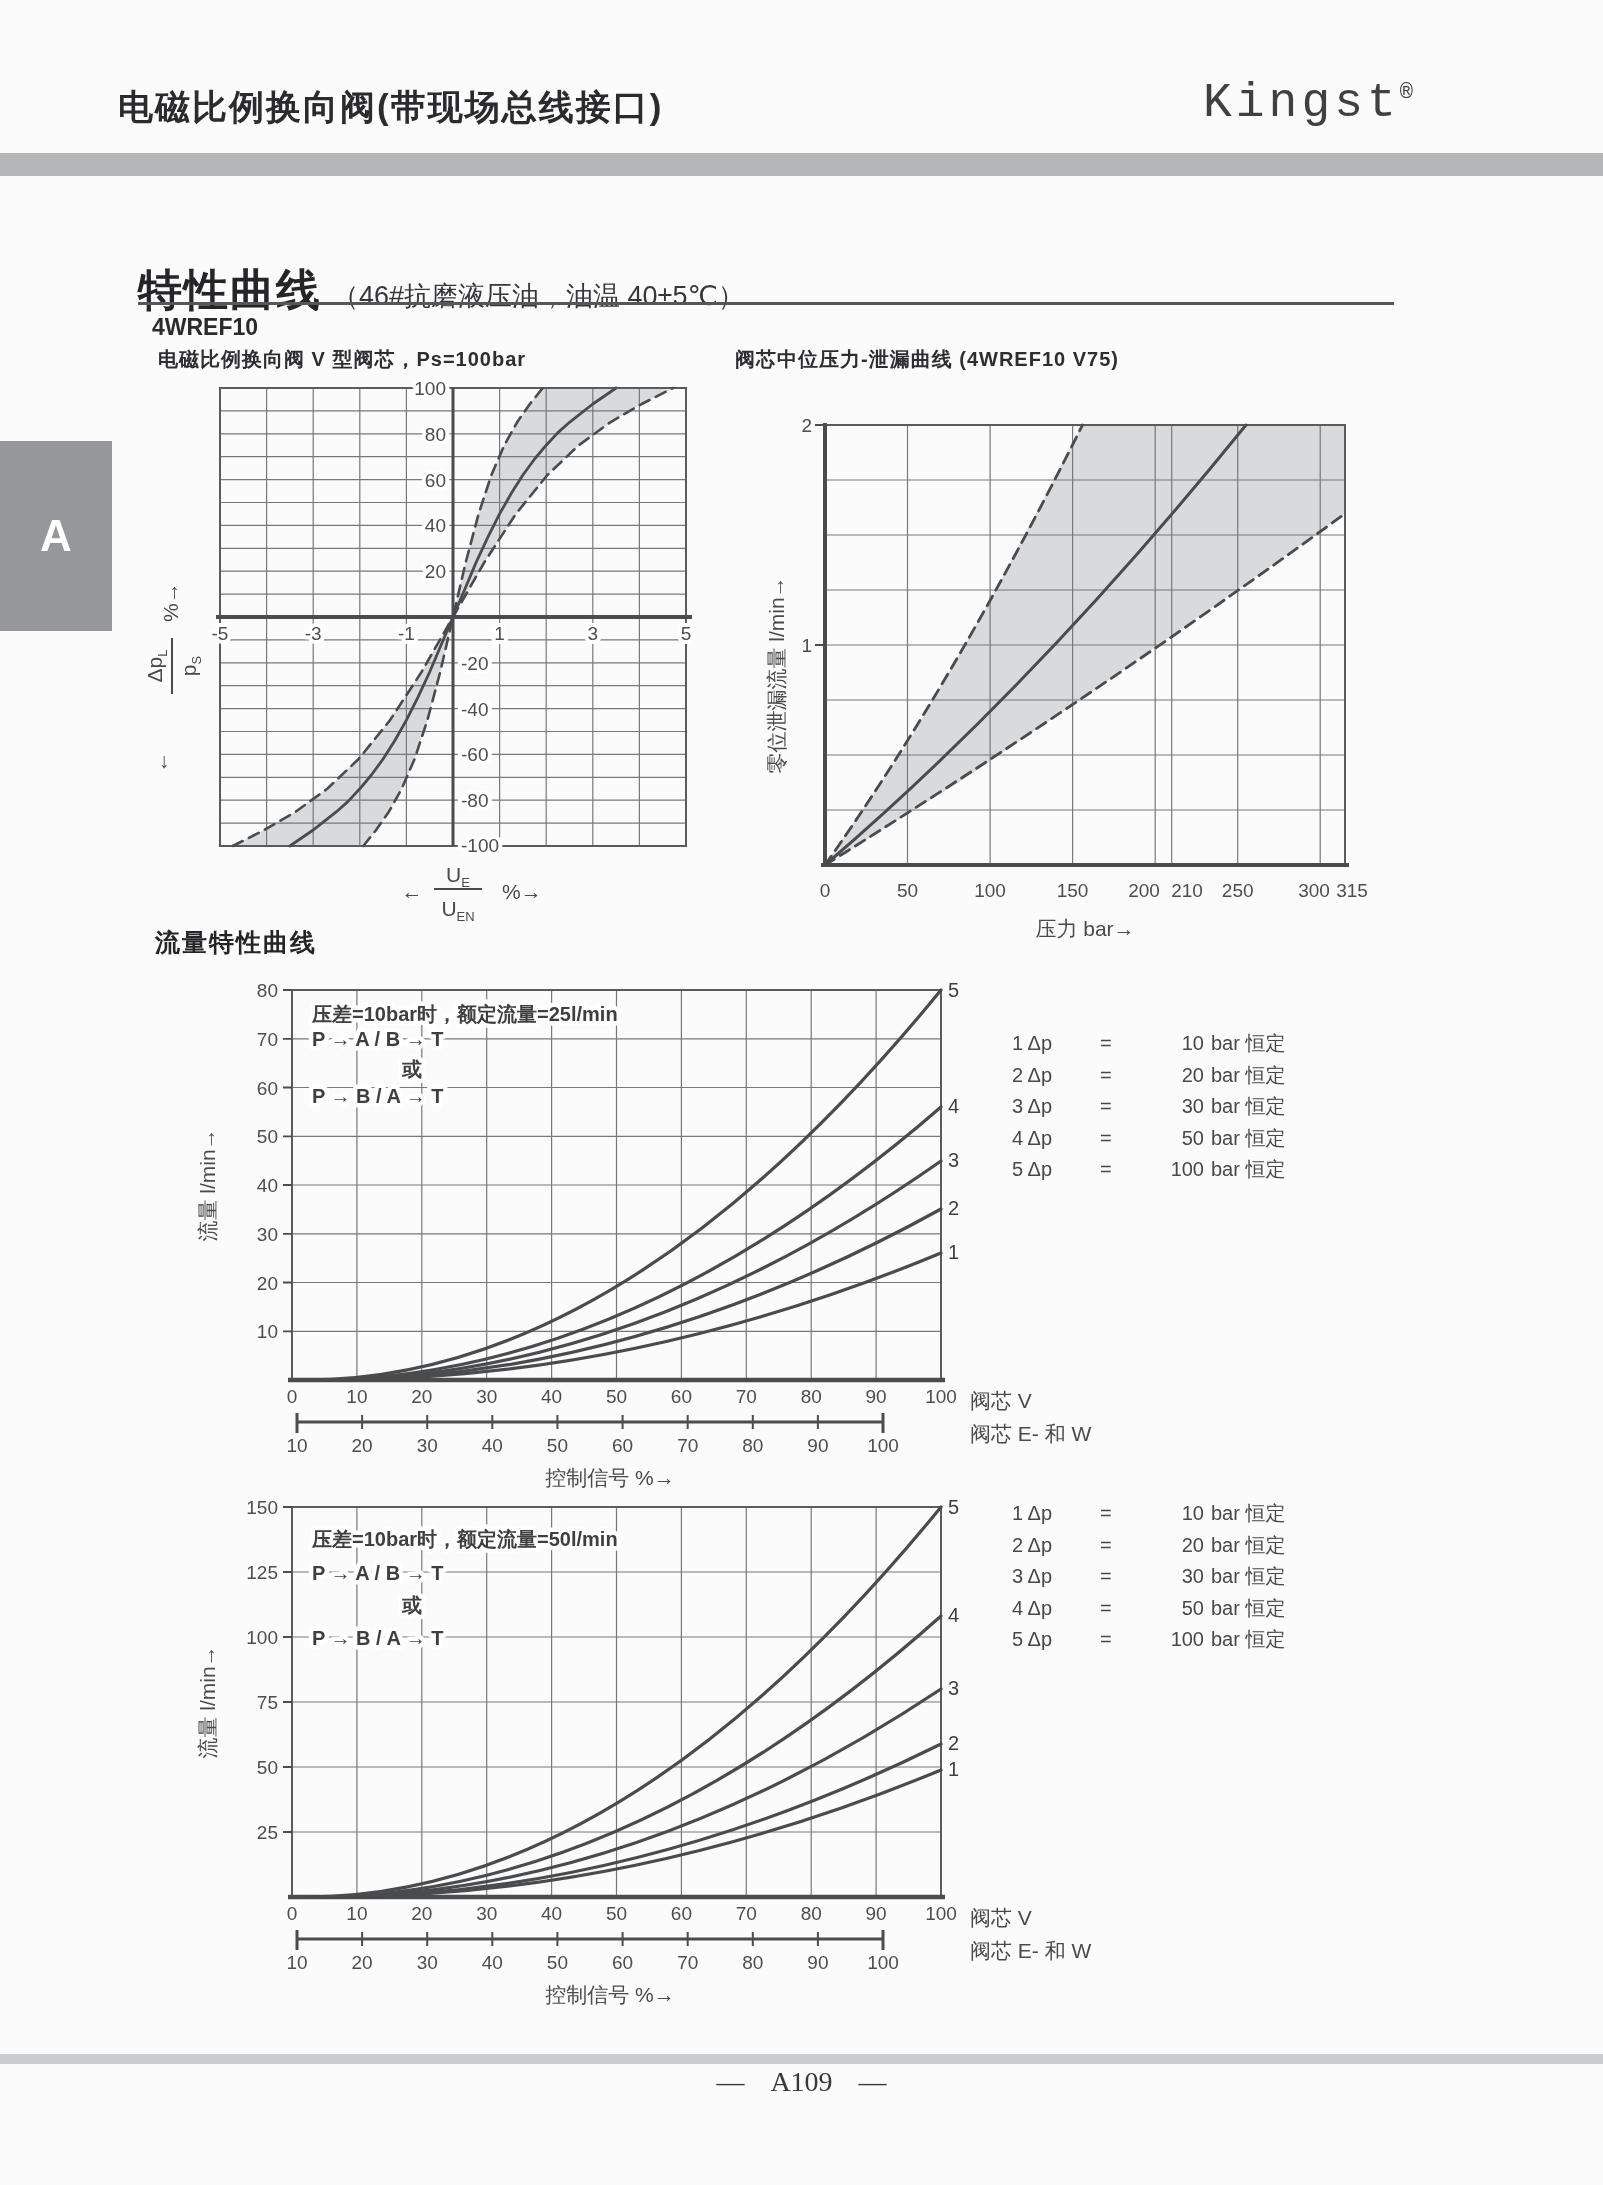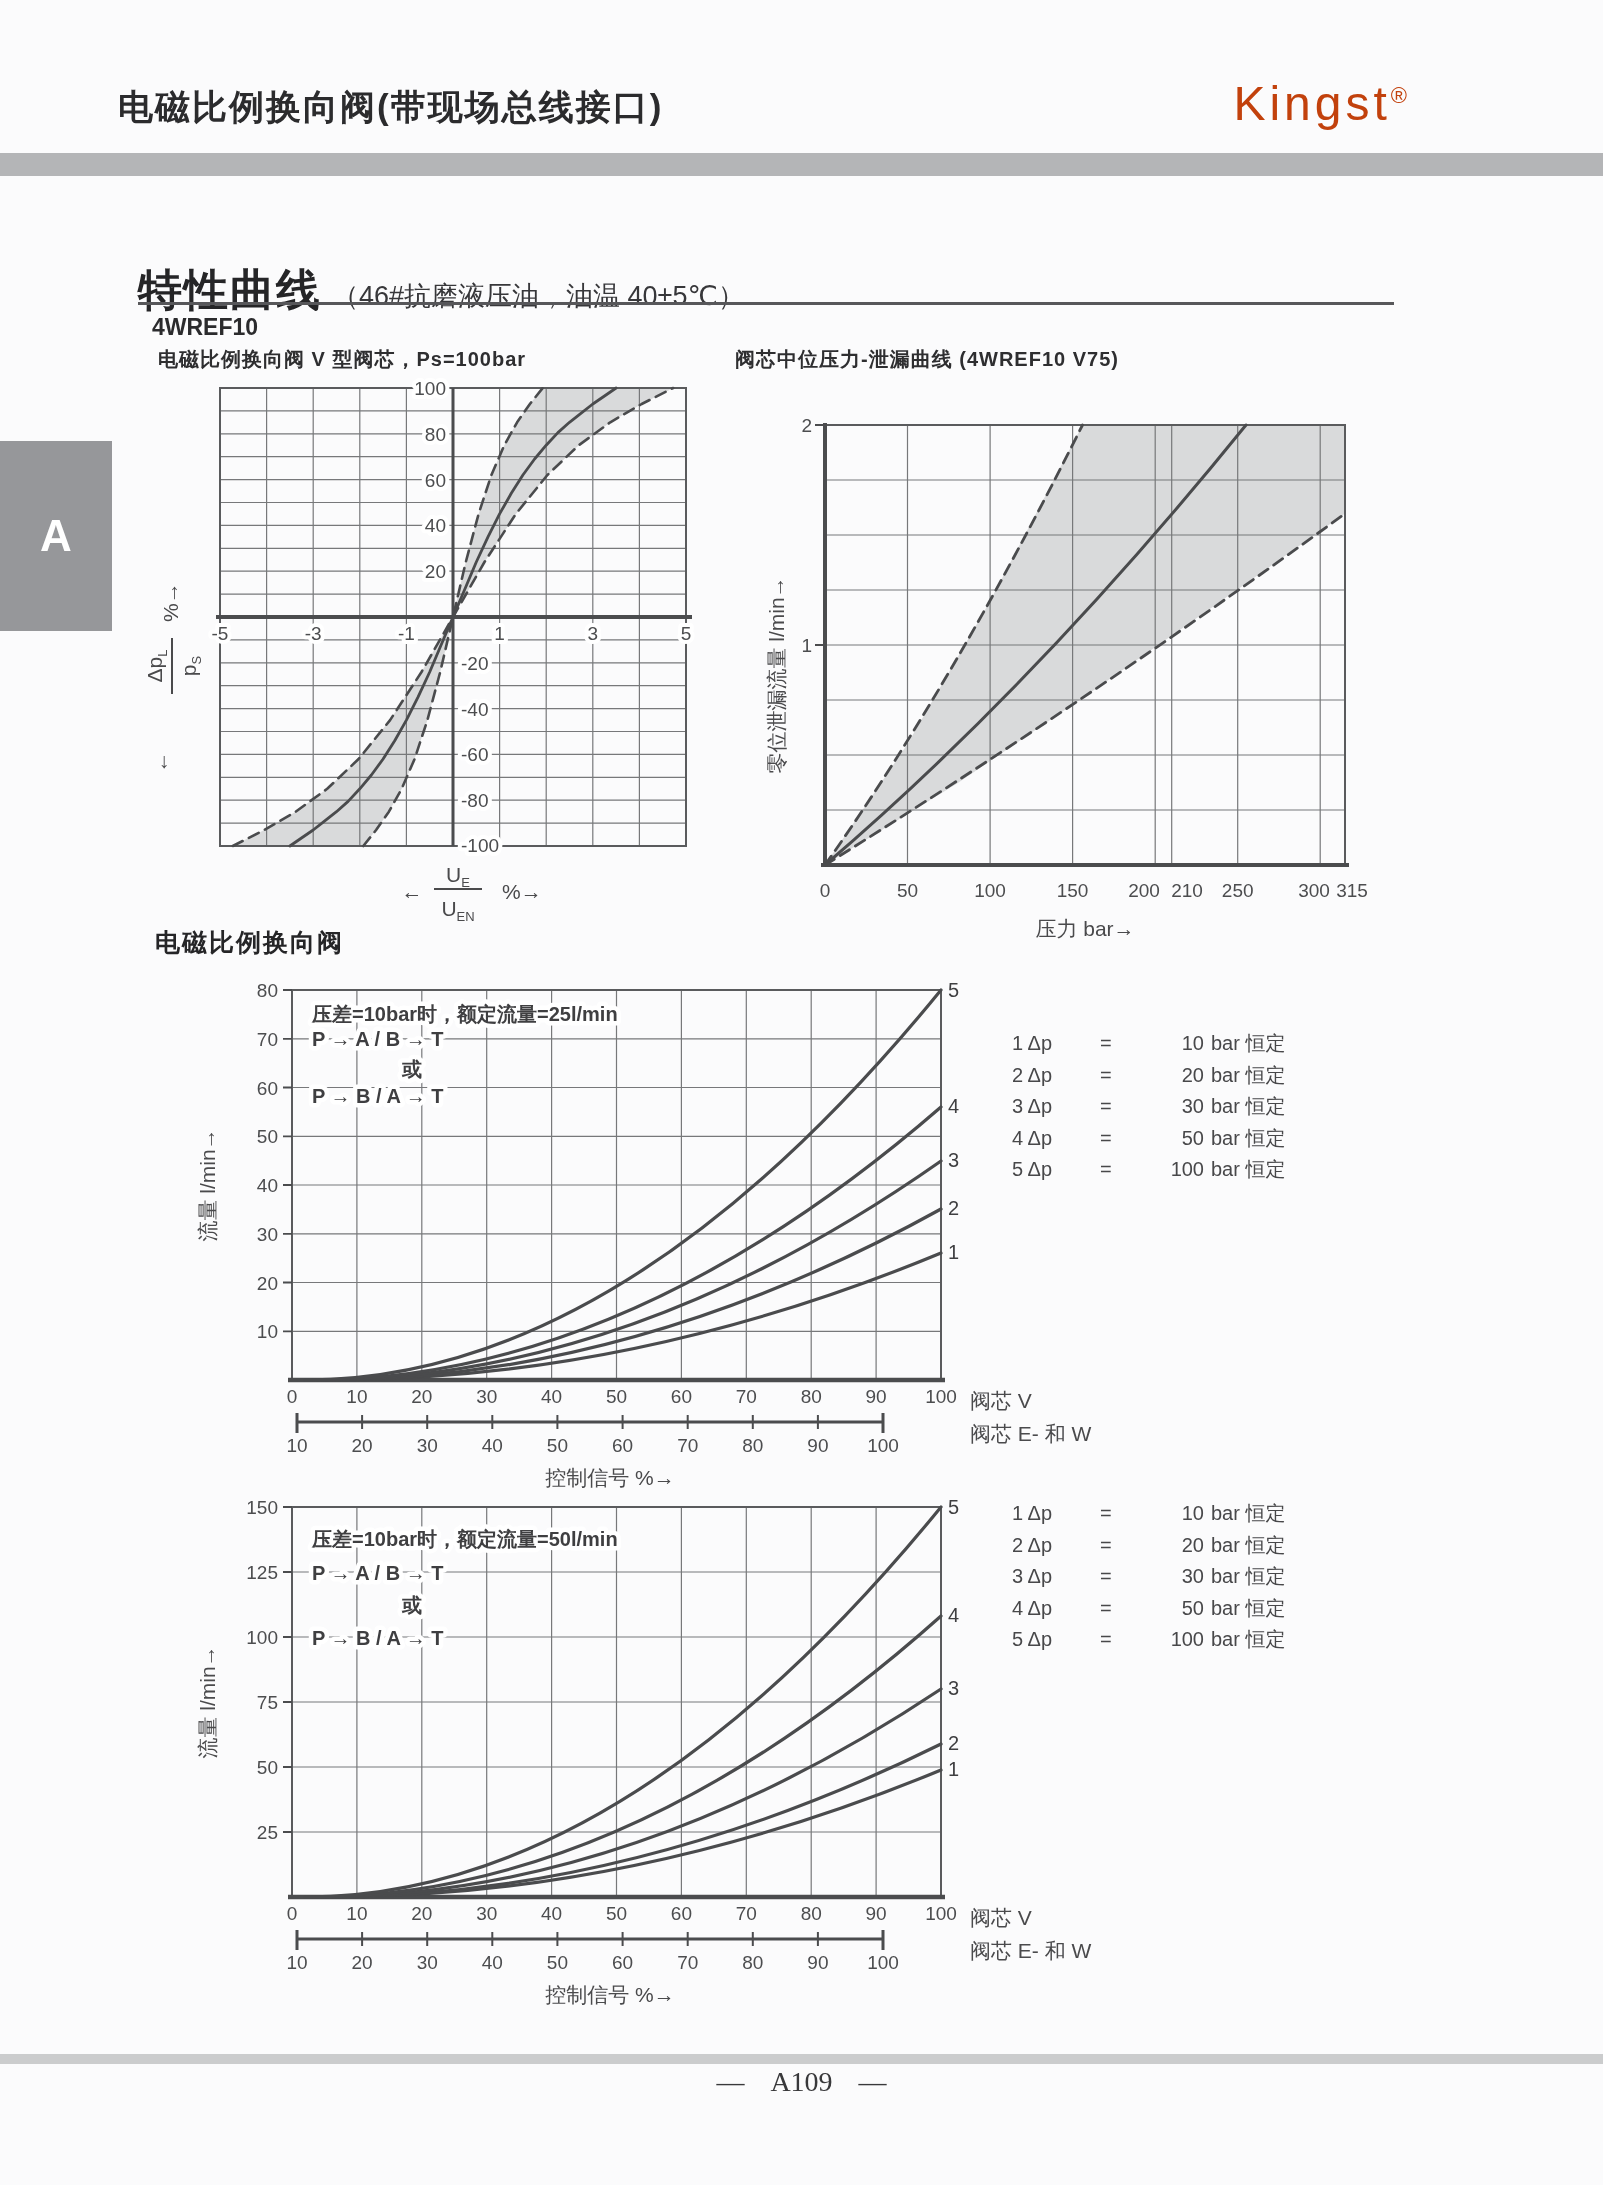--- a/index.html
+++ b/index.html
@@ -5,21 +5,21 @@
   html,body{margin:0;padding:0;}
   body{
     width:1603px;height:2185px;position:relative;
     background:#fbfbfc;color:#353537;
     font-family:"Liberation Sans","DejaVu Sans",sans-serif;
     overflow:hidden;
   }
   .abs{position:absolute;}
   
   .page-title{left:118px;top:84px;font-size:35px;font-weight:700;color:#2b2b2d;letter-spacing:2px;}
-  .brand{right:196px;top:76px;font-family:Liberation Sans, sans-serif;font-size:48px;color:#c2410c;letter-spacing:4px;}
+  .brand{right:190px;top:76px;font-family:Liberation Mono, monospace;font-size:48px;color:#404040;letter-spacing:4px;}
   .brand sup{font-size:22px;letter-spacing:0;}
   .header-bar{left:0;top:153px;width:1603px;height:23px;background:#b4b5b7;}
   
   .side-tab{left:0;top:441px;width:112px;height:190px;background:#96979a;display:flex;align-items:center;justify-content:center;}
   .side-tab span{color:#fff;font-size:44px;font-weight:700;}
   
   .section-head{left:138px;top:234px;display:flex;align-items:baseline;gap:10px;}
   .section-head .t{font-size:44px;font-weight:700;color:#252527;letter-spacing:2px;}
   .section-head .n{font-size:27px;color:#37373a;margin-top:44px;}
   .section-rule{left:138px;top:302px;width:1256px;height:3px;background:#57575a;}
@@ -162,21 +162,21 @@
     <text class="tk" x="497.7" y="517" text-anchor="middle">250</text>
     <text class="tk" x="574" y="517" text-anchor="middle">300</text>
     <text class="tk" x="612" y="517" text-anchor="middle">315</text>
   </g>
   <g transform="translate(44,295) rotate(-90)">
     <text class="axl" x="0" y="0" text-anchor="middle">零位泄漏流量 l/min→</text>
   </g>
   <text class="axl" x="345" y="556" text-anchor="middle">压力 bar→</text>
 </svg>
 
-<div class="abs flow-title">电磁比例换向阀</div>
+<div class="abs flow-title">流量特性曲线</div>
 
 <svg class="abs" style="left:140px;top:945px;" width="960" height="560" viewBox="0 0 960 560">
   <g class="grid">
     <path d="M216.9 45V435 M281.8 45V435 M346.7 45V435 M411.6 45V435 M476.5 45V435 M541.4 45V435 M606.3 45V435 M671.2 45V435 M736.1 45V435"></path>
     <path d="M152 93.8H801 M152 142.5H801 M152 191.3H801 M152 240H801 M152 288.8H801 M152 337.5H801 M152 386.3H801"></path>
   </g>
   <rect class="border" x="152" y="45" width="649" height="390" stroke-width="1.8"></rect>
   <g class="axis">
     <line x1="148" y1="435" x2="805" y2="435" stroke-width="4.5"></line>
     <path stroke-width="1.8" d="M143 45H152 M143 93.8H152 M143 142.5H152 M143 191.3H152 M143 240H152 M143 288.8H152 M143 337.5H152 M143 386.3H152" fill="none"></path>

